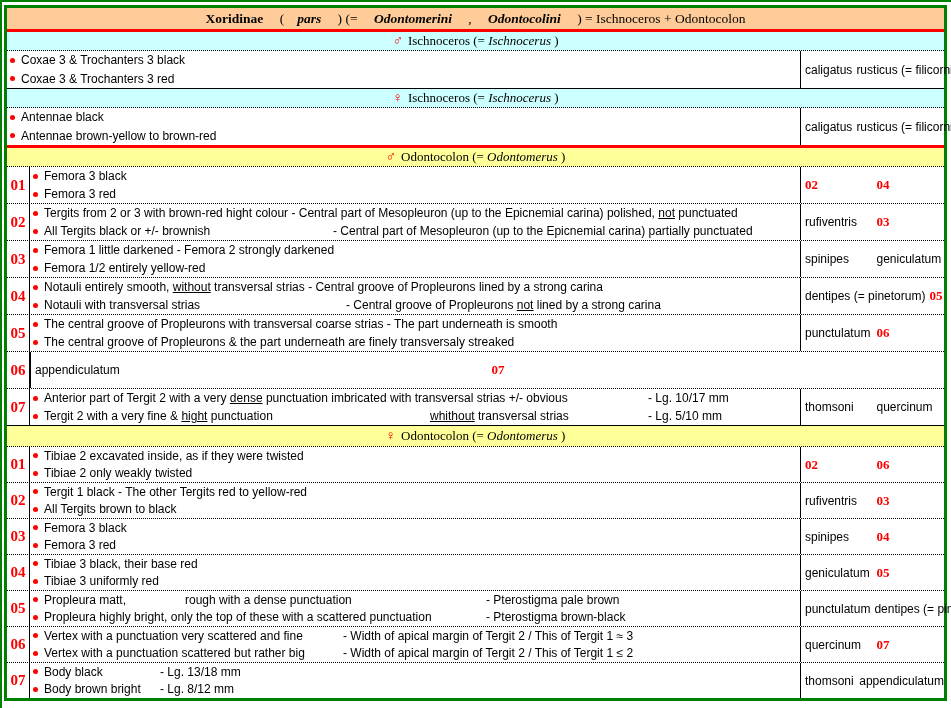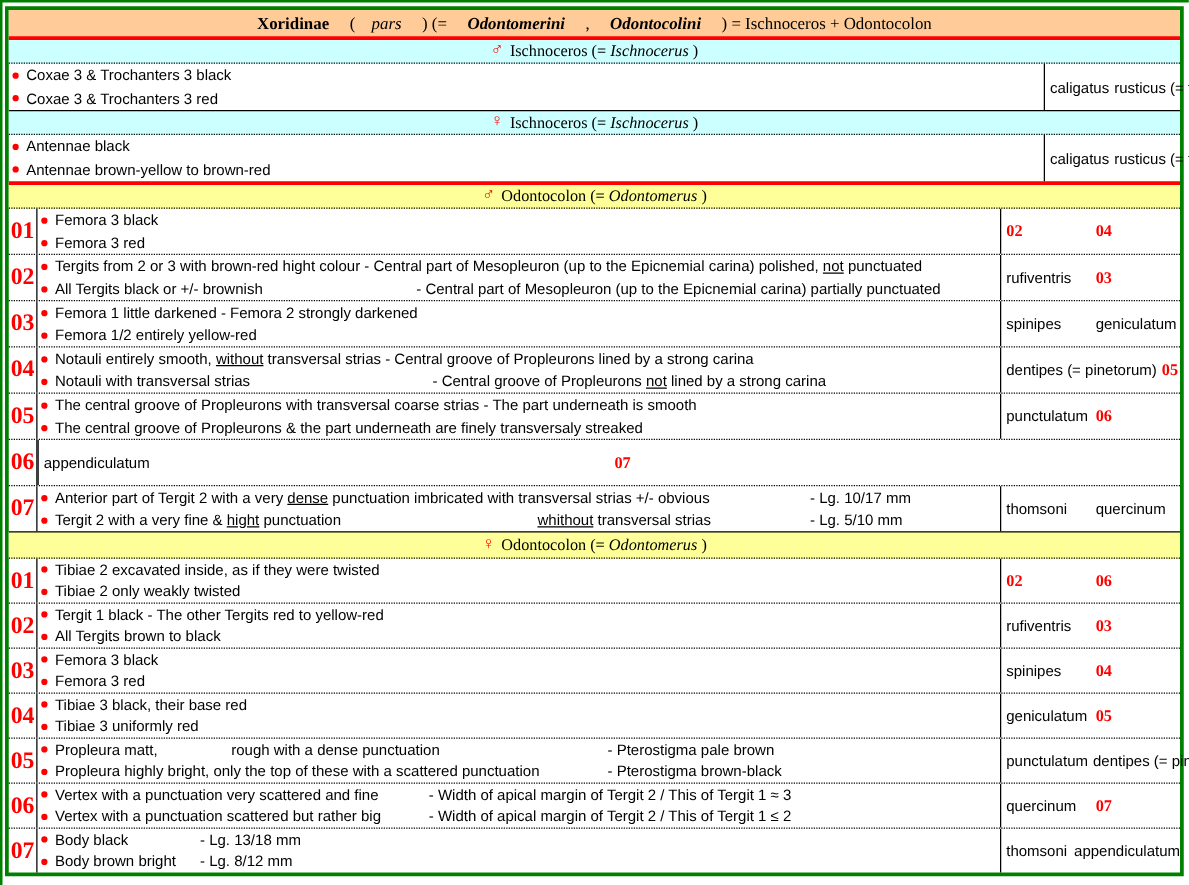--- a/index.html
+++ b/index.html
@@ -1,33 +1,33 @@
 <!DOCTYPE html>
 <html><head>
 <meta charset="utf-8">
 <style>
   html,body{margin:0;padding:0;background:#fff;width:951px;height:708px;overflow:hidden;}
   .edge-top{position:absolute;top:0;left:0;width:951px;height:2px;background:#008000;}
   .edge-left{position:absolute;top:0;left:0;width:2px;height:708px;background:#008000;}
   #frame{position:absolute;left:4px;top:5px;width:937px;border:3px solid #008000;background:#fff;}
   .title-bar{height:21px;display:flex;justify-content:center;align-items:center;background:#FFCC99;
     border-bottom:3px solid #FF0000;font-family:"Liberation Serif",serif;font-size:13.5px;color:#000;white-space:pre;gap:13px;}
-  .title-bar .b{font-weight:bold;} .title-bar .i{font-style:italic;}
+  .title-bar .b{font-weight:bold;} .title-bar .i{font-style:italic;font-weight:bold;}
   .hdr{height:18px;display:flex;justify-content:center;align-items:center;
     font-family:"Liberation Serif",serif;font-size:13px;color:#000;border-bottom:1px dotted #000;white-space:pre;}
   .hdr.tall{height:20px;}
   .bg-cyan{background:#CCFFFF;} .bg-yellow{background:#FFFF99;}
   .rule-black{border-top:1px solid #000;} .rule-red{border-top:3px solid #FF0000;}
   .hdr .sym{color:#FF0000;margin-right:5px;font-size:14px;font-weight:bold;}
   .hdr .i{font-style:italic;}
   .couplet{display:flex;border-bottom:1px dotted #000;font-family:"Liberation Sans",sans-serif;font-size:12px;color:#000;}
   .rows .couplet:last-child{border-bottom:none;}
-  .couplet.h37{height:37px;gap:35px;} .couplet.h36{height:36px;} .couplet.h35{height:35px;}
+  .couplet.h37{height:37px;} .couplet.h36{height:36px;} .couplet.h35{height:35px;}
   .numcol{width:22px;border-right:1px solid #000;display:flex;align-items:center;justify-content:center;
-    color:#FF0000;font-family:"Liberation Serif",serif;font-weight:bold;font-size:19px;flex:none;}
+    color:#FF0000;font-family:"Liberation Serif",serif;font-weight:bold;font-size:15px;flex:none;}
   .opts{width:770px;display:flex;flex-direction:column;flex:none;}
   .opts.nonum{width:793px;}
   .opt{flex:1 1 0;position:relative;display:flex;align-items:center;padding-left:3px;white-space:nowrap;overflow:visible;}
   .bullet{width:5px;height:5px;border-radius:50%;background:#FF0000;margin-right:6px;flex:none;}
   .chunk{white-space:pre;}
   .chunk.abs{position:absolute;top:50%;transform:translateY(-50%);}
   .u{text-decoration:underline;}
   .anscol{flex:1;border-left:1px solid #000;display:flex;flex-direction:row;}
   .ans{flex:1 1 0;display:flex;align-items:center;padding-left:4px;white-space:nowrap;}
   .red-num{color:#FF0000;font-family:"Liberation Serif",serif;font-weight:bold;font-size:13px;}

